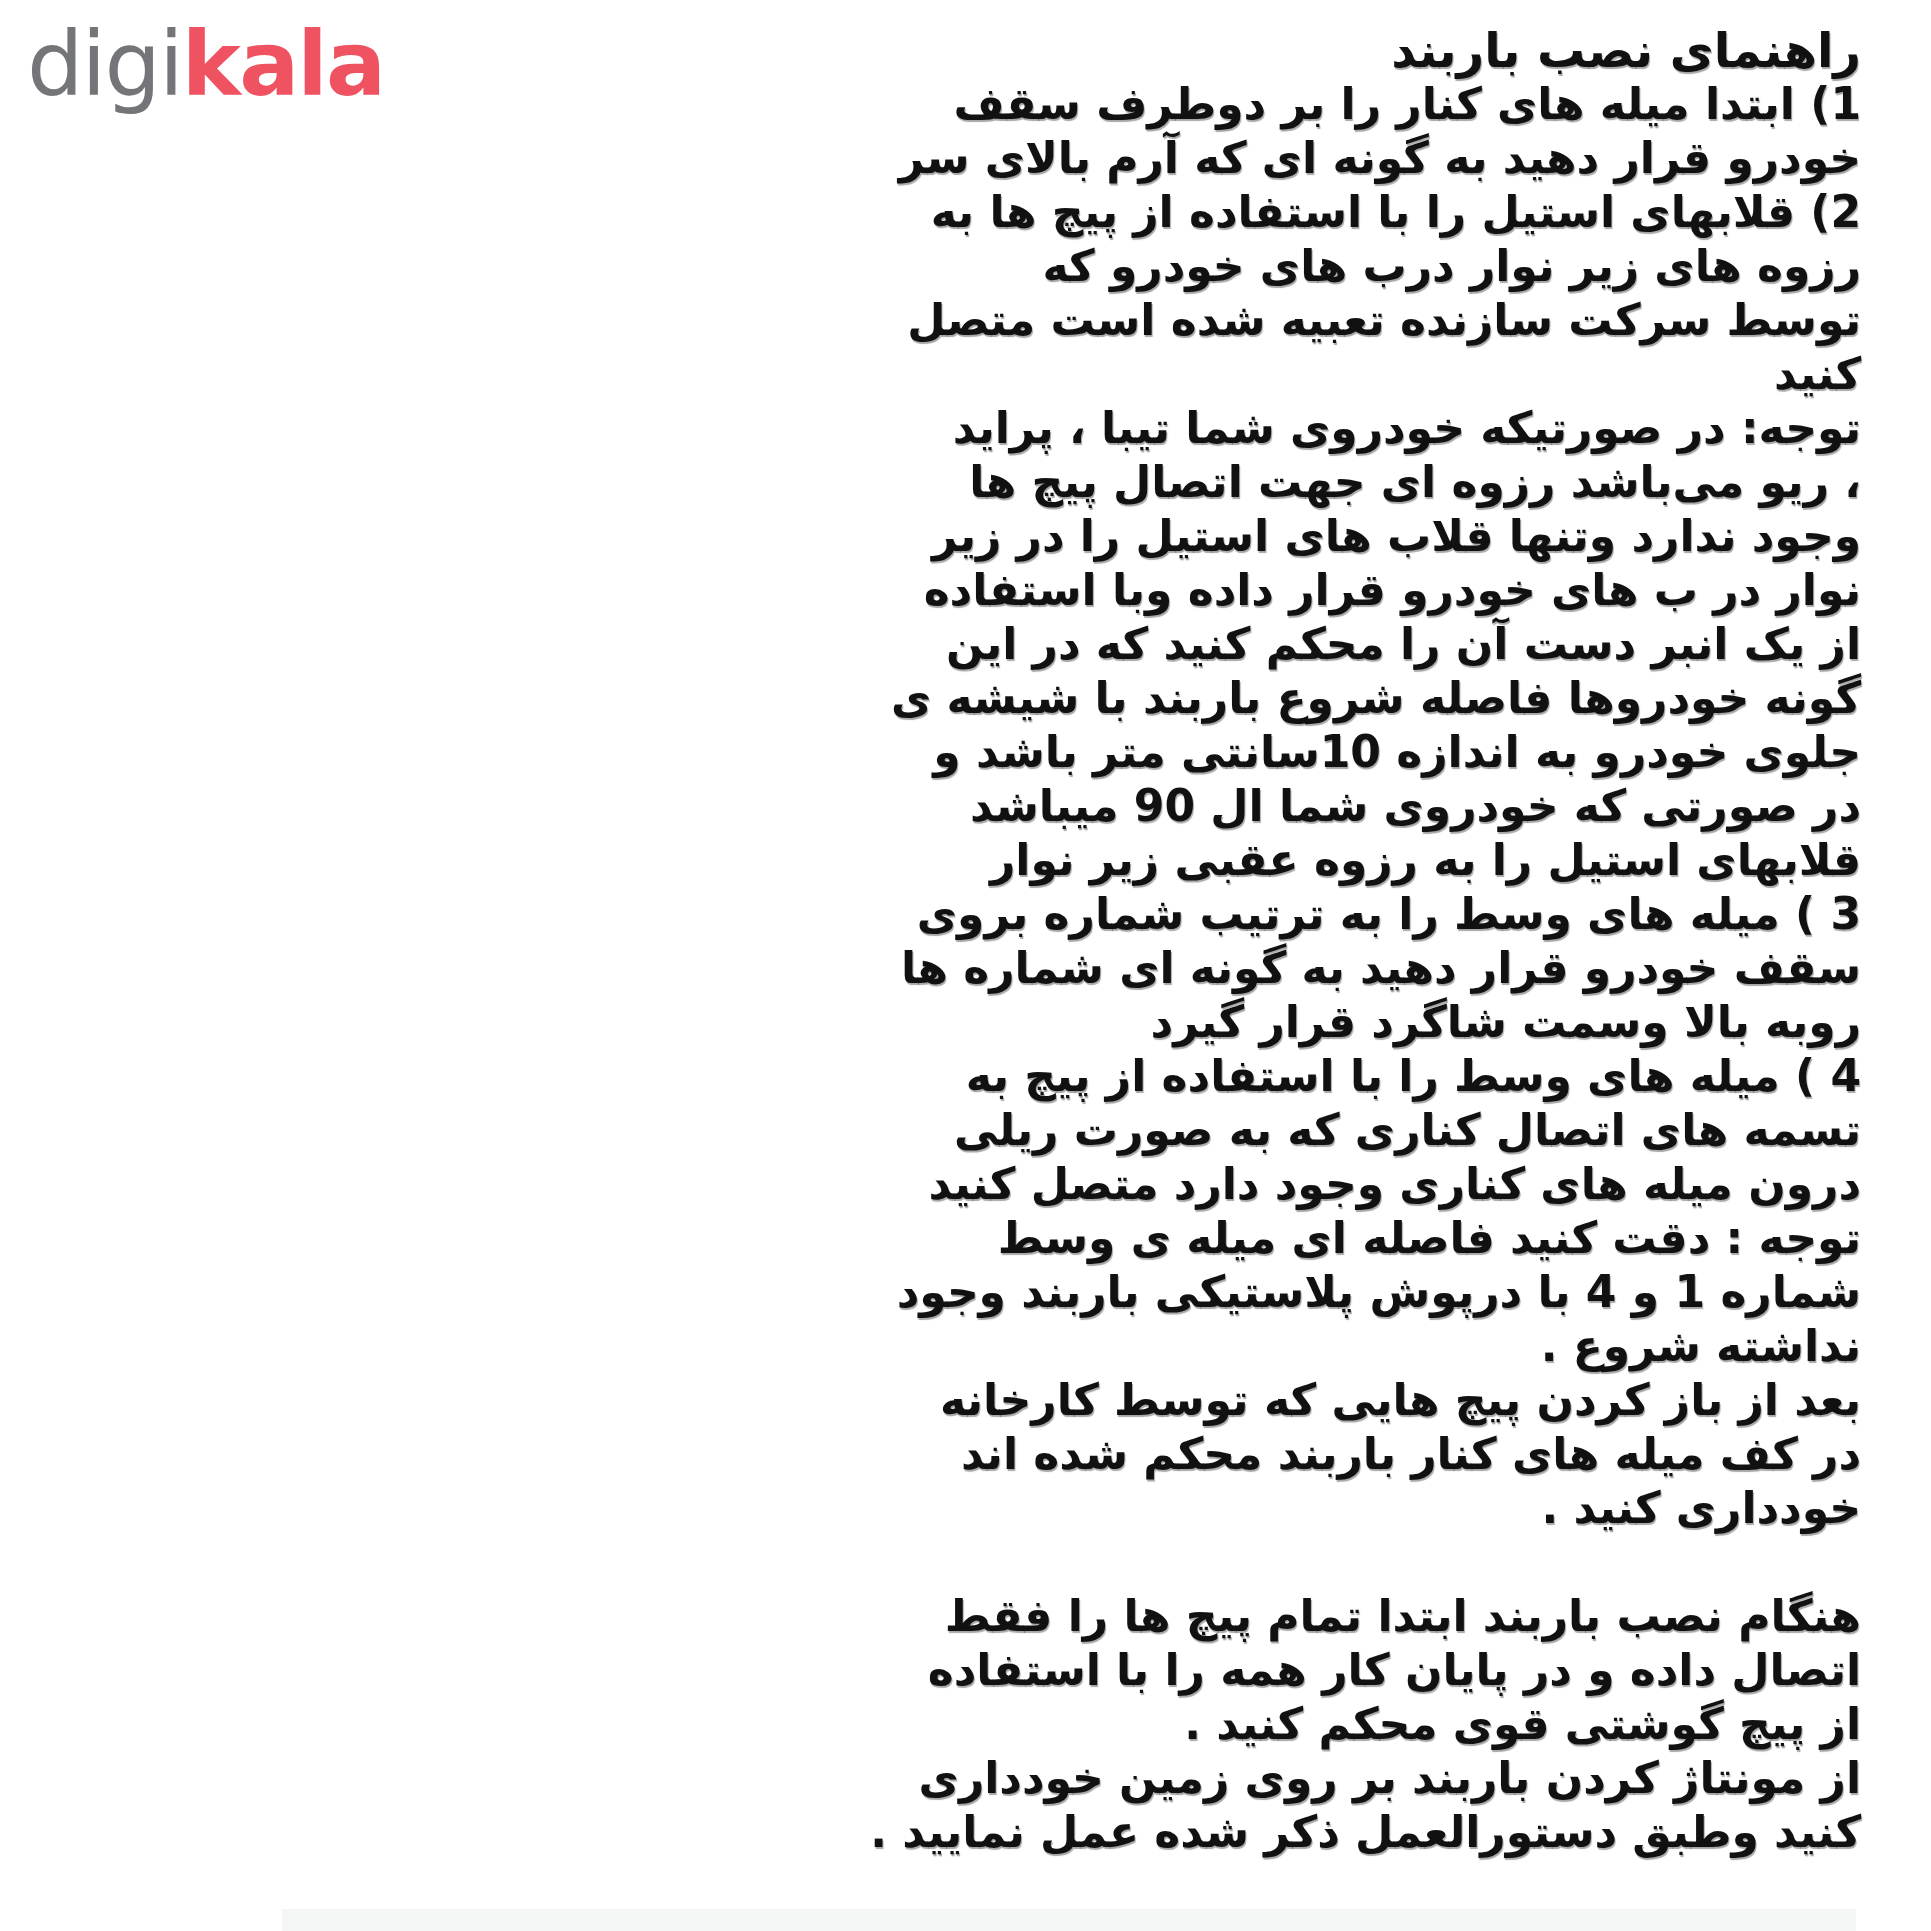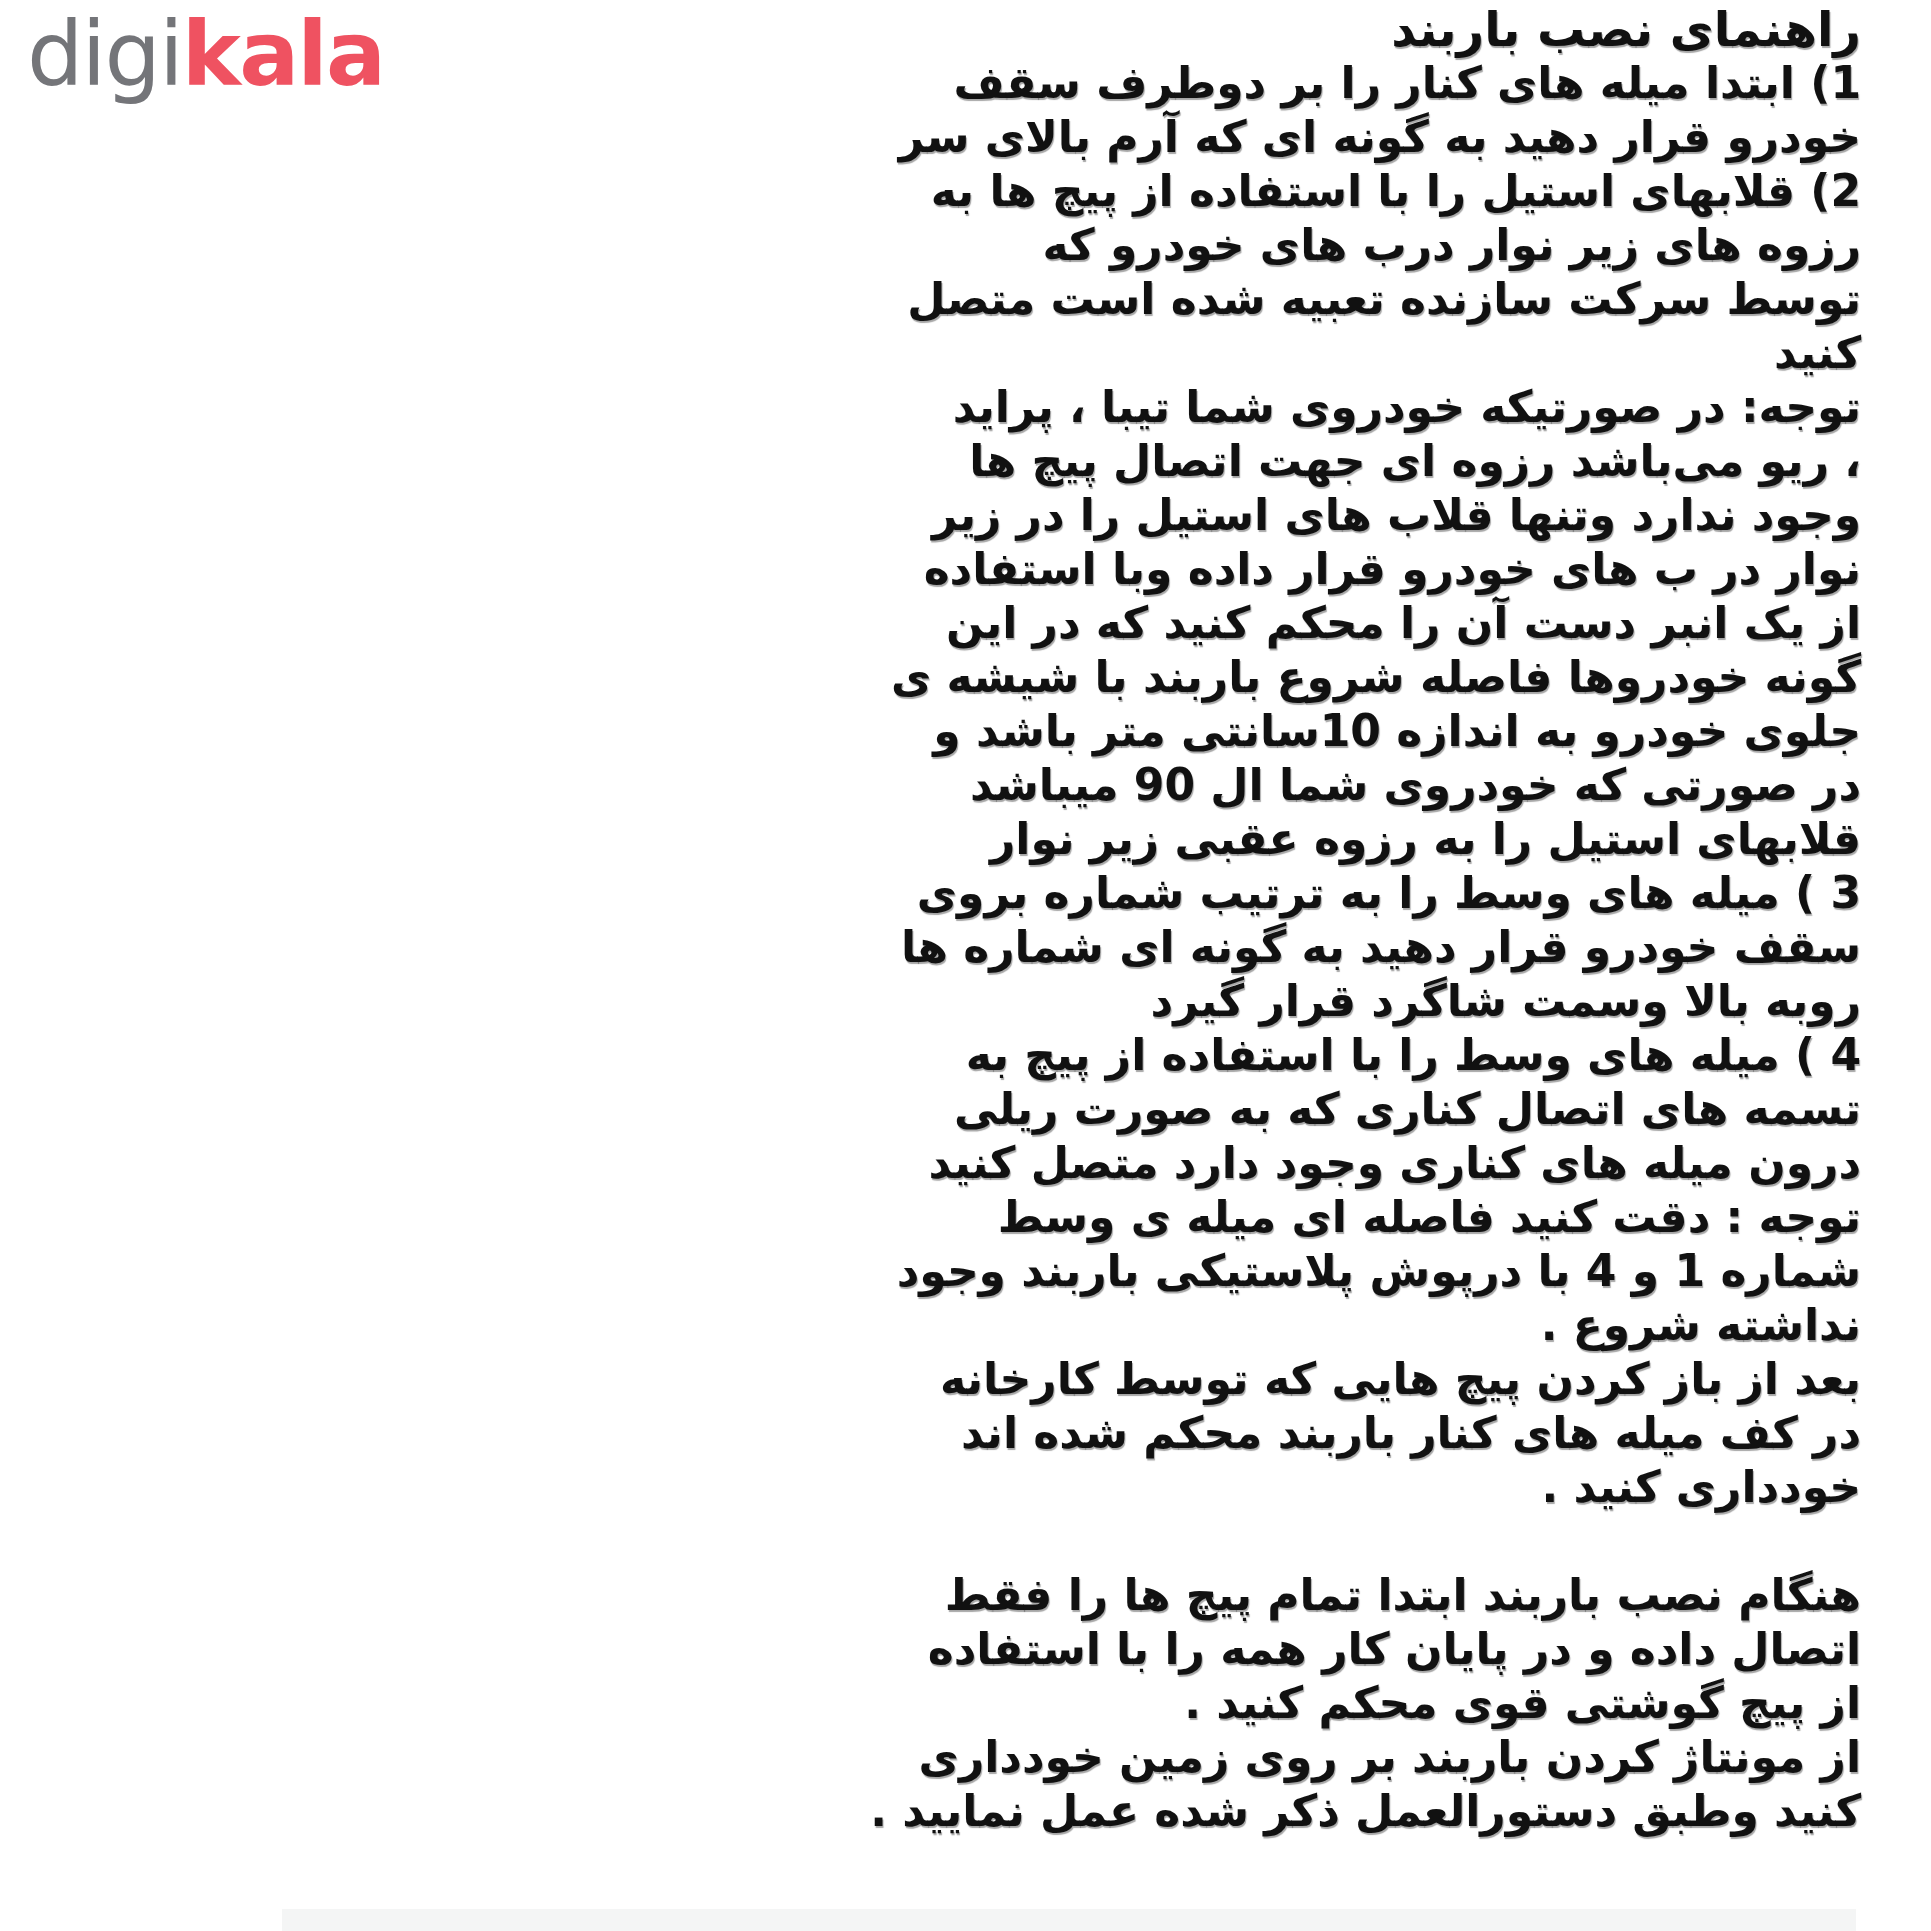--- a/index.html
+++ b/index.html
@@ -9,33 +9,33 @@
   }
   body {
     width: 1931px;
     height: 1931px;
     position: relative;
     overflow: hidden;
   }
   .logo {
     position: absolute;
     left: 27px;
-    top: 10px;
+    top: 20px;
     font-family: "DejaVu Sans", sans-serif;
     font-size: 89px;
     font-weight: normal;
     letter-spacing: -1.9px;
     line-height: 1;
   }
   .logo .digi { color: #747579; }
   .logo .kala { color: #ef5261; font-weight: bold; }
 
   .doc {
     position: absolute;
-    top: 2px;
+    top: 23px;
     right: 70px;
     width: 1603px;
     direction: rtl;
     text-align: right;
     font-family: "DejaVu Sans", sans-serif;
     font-weight: bold;
     color: #111111;
     font-size: 44px;
     line-height: 54px;
     text-shadow: 1px 1.9px 1px rgba(0,0,0,0.35);

